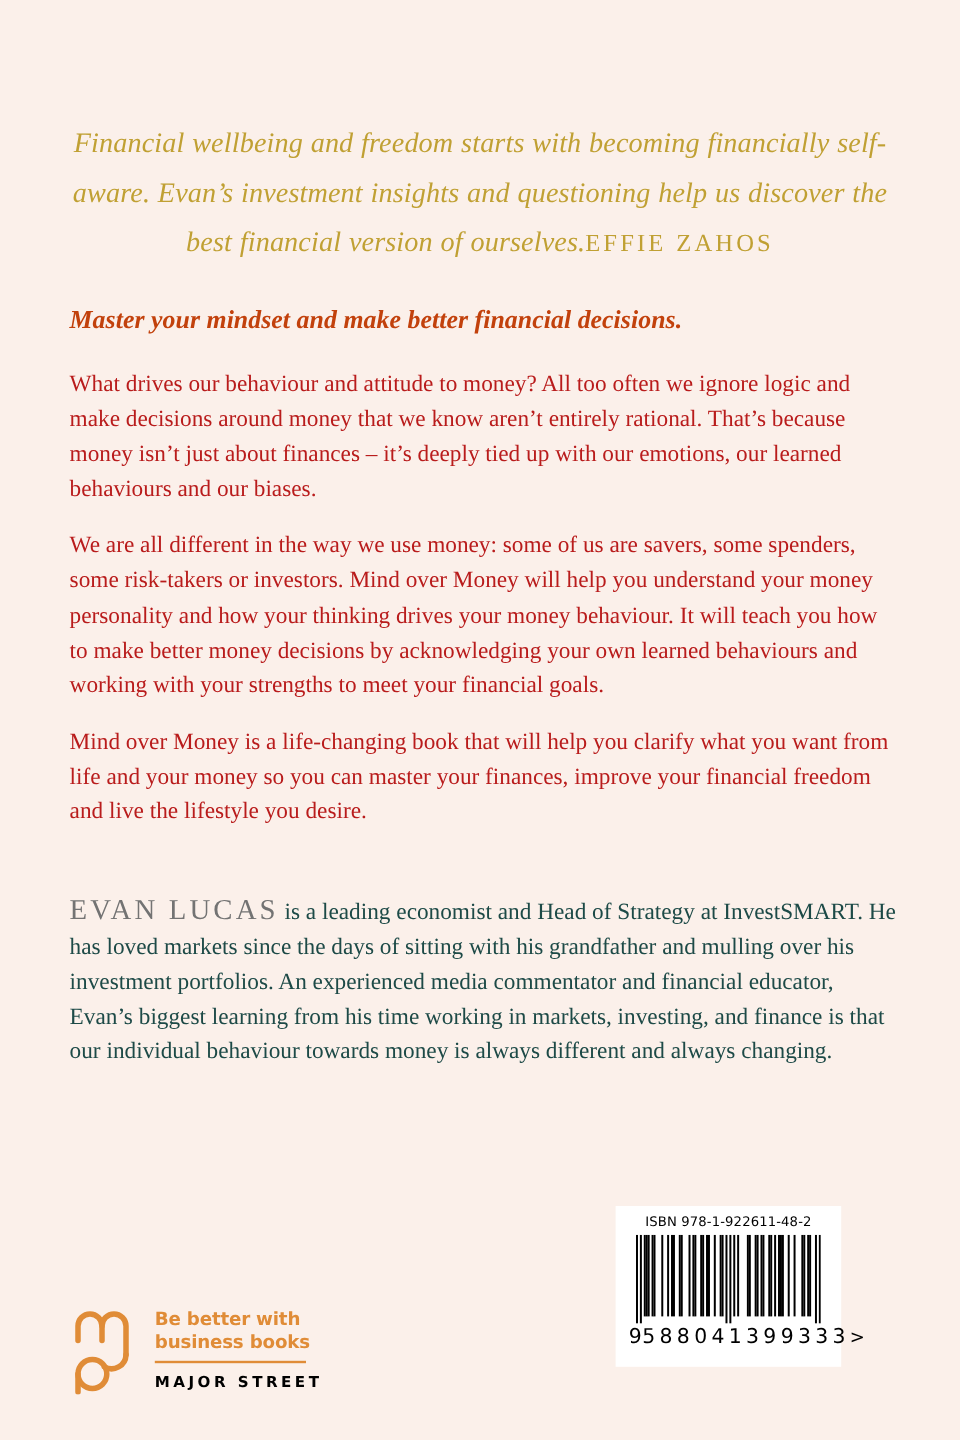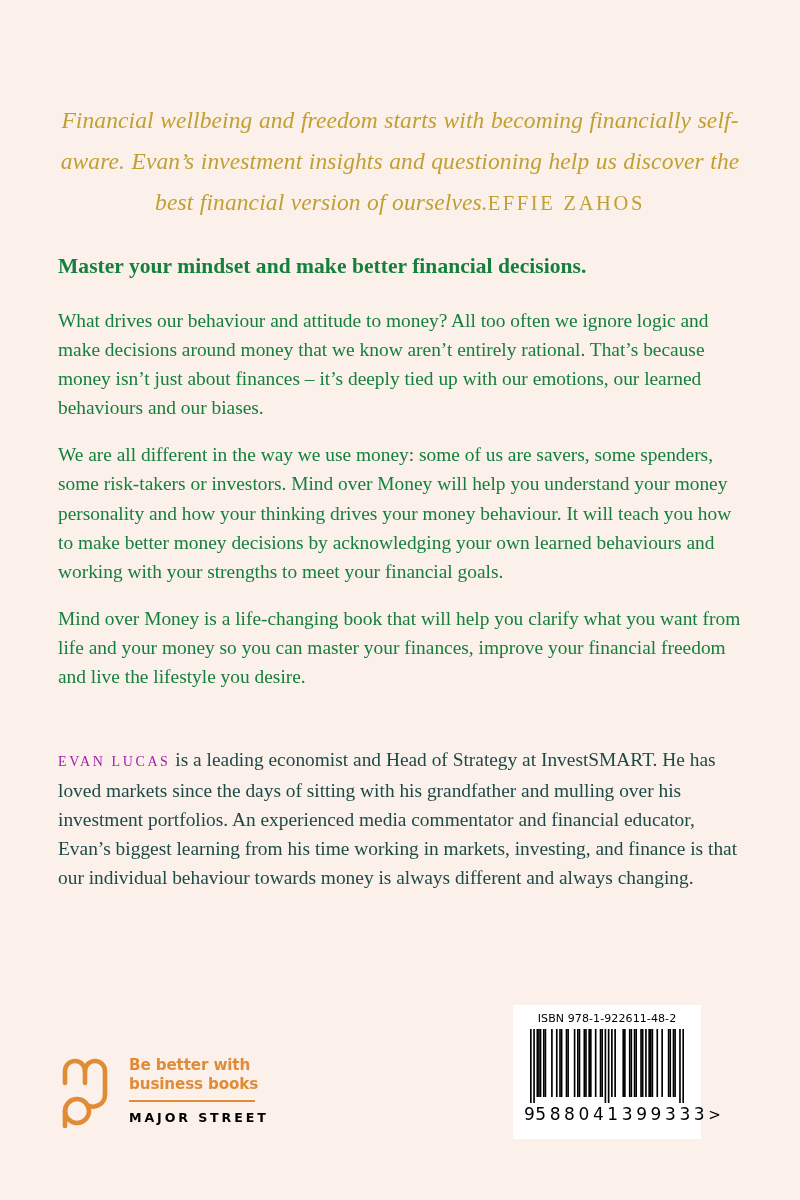--- a/index.html
+++ b/index.html
@@ -46,34 +46,35 @@
     color: #c0a033;
     white-space: nowrap;
   }
 
   
   .headline {
     position: absolute;
     left: 58px;
     top: 254px;
     width: 690px;
-    color: #15803d;
+    color: #c2410c;
     font-family: "Liberation Serif", serif;
     font-weight: bold;
     font-size: 21.5px;
     letter-spacing: 0.05px;
+    font-style: italic;
   }
 
   
   .body-copy {
     position: absolute;
     left: 58px;
     top: 306px;
     width: 684px;
-    color: #15803d;
+    color: #b91c1c;
     font-family: "Liberation Serif", serif;
     font-size: 19.4px;
     line-height: 29.1px;
   }
   .body-copy p {
     margin: 0 0 18px 0;
   }
   .body-copy p:last-child {
     margin-bottom: 0;
   }
@@ -85,30 +86,30 @@
     position: absolute;
     left: 58px;
     top: 745px;
     width: 690px;
     color: #1d4a47;
     font-family: "Liberation Serif", serif;
     font-size: 19.4px;
     line-height: 29.1px;
   }
   .author-name {
-    color: #a21caf;
+    color: #737373;
     letter-spacing: 2.6px;
-    font-size: 14px;
+    font-size: 24px;
   }
 
   
   .publisher {
     position: absolute;
     left: 60px;
-    top: 1052px;
+    top: 1086px;
     display: flex;
     align-items: flex-start;
   }
   .pub-mark {
     width: 56px;
     height: 74px;
     flex: 0 0 56px;
     margin-top: 2px;
   }
   .pub-text {

